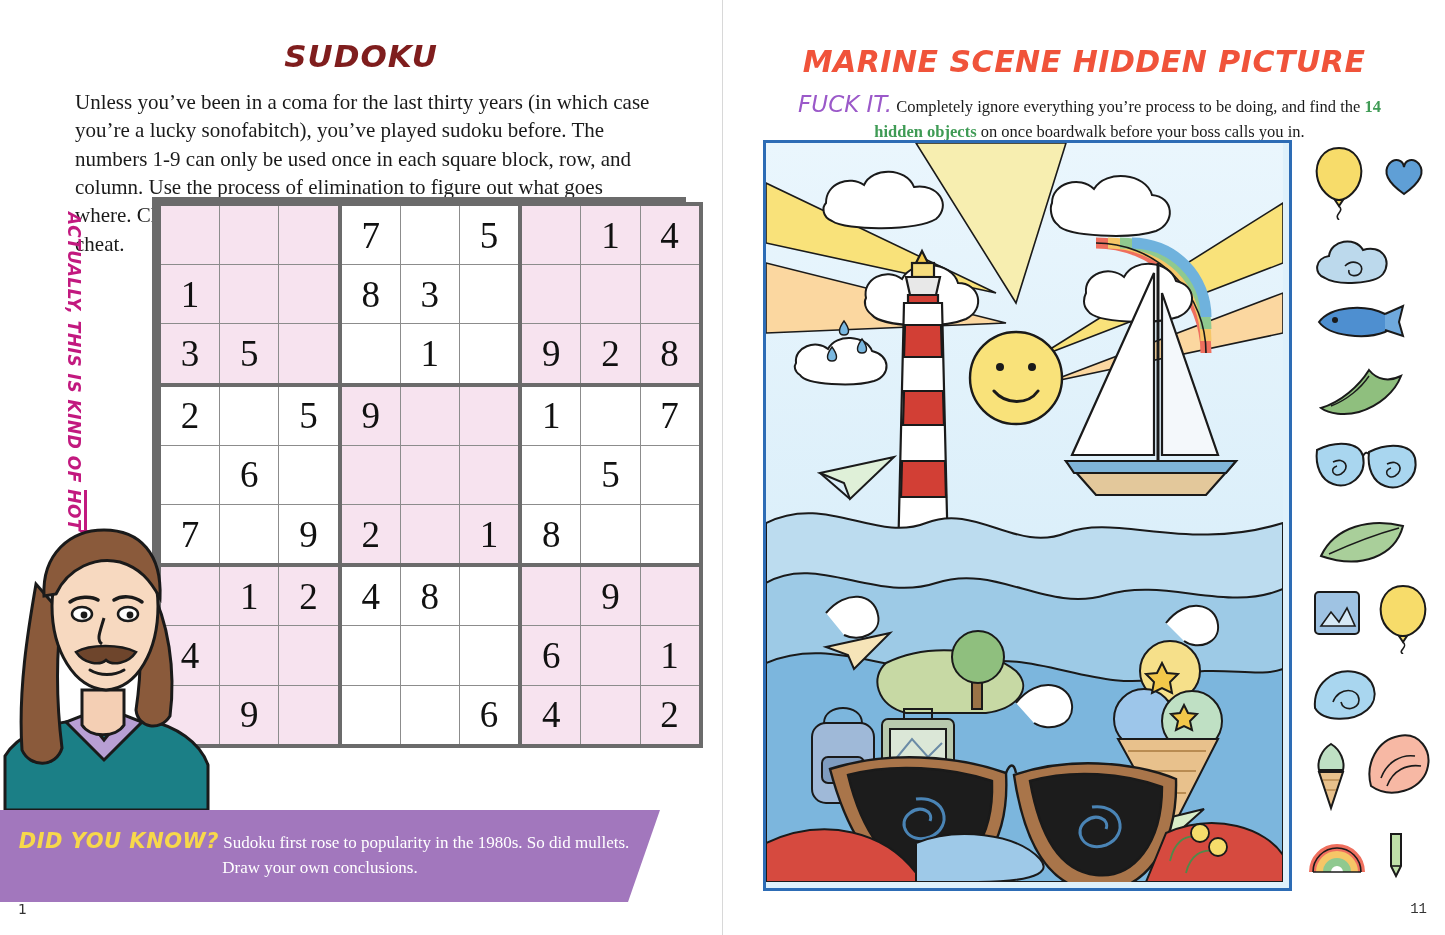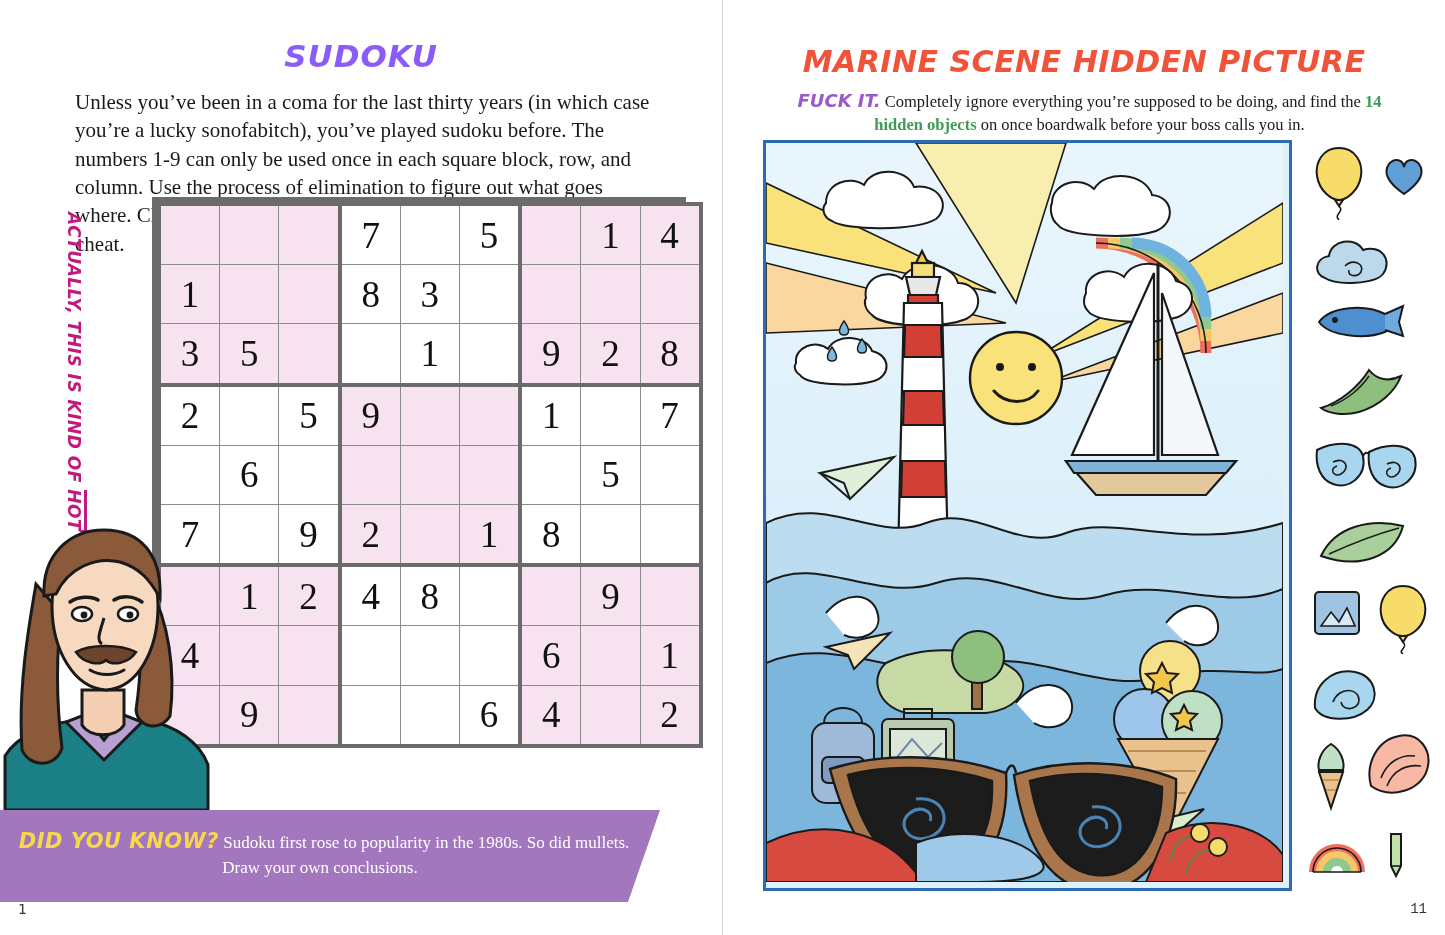--- a/index.html
+++ b/index.html
@@ -32,21 +32,21 @@
     position: absolute;
     top: 38px;
     left: 0;
     width: 722px;
     text-align: center;
     font-family: "DejaVu Sans", sans-serif;
     font-style: italic;
     font-weight: bold;
     font-size: 31px;
     letter-spacing: 1px;
-    color: #8b5cf6;
+    color: #7f1d1d;
   }
   .sudoku-intro {
     position: absolute;
     top: 88px;
     left: 75px;
     width: 575px;
     font-size: 21px;
     line-height: 1.35;
     color: #1a1a1a;
   }
@@ -190,22 +190,22 @@
     left: 52px;
     width: 630px;
     text-align: center;
     font-size: 16.5px;
     line-height: 1.4;
     color: #1a1a1a;
   }
   .fuckit {
     font-family: "DejaVu Sans", sans-serif;
     font-style: italic;
-    font-weight: bold;
-    font-size: 18px;
+    font-weight: normal;
+    font-size: 23px;
     color: #9b59c9;
   }
   .hl-green { color: #3f9b55; font-weight: bold; }
 
   .scene-frame {
     position: absolute;
     top: 140px;
     left: 40px;
     width: 523px;
     height: 745px;
@@ -385,21 +385,21 @@
     </div>
 
     <div class="folio folio-left">1</div>
   </div>
 
   <div class="page page-right">
 
     <div class="marine-title">MARINE SCENE HIDDEN PICTURE</div>
 
     <div class="marine-intro">
-      <span class="fuckit">FUCK IT.</span><span> Completely ignore everything you’re supposed to be doing, and find the </span><span class="hl-green">14 hidden objects</span><span> on once boardwalk before your boss calls you in.</span>
+      <span class="fuckit">FUCK IT.</span><span> Completely ignore everything you’re process to be doing, and find the </span><span class="hl-green">14 hidden objects</span><span> on once boardwalk before your boss calls you in.</span>
     </div>
 
     <div class="scene-frame">
       <svg width="517" height="739" viewBox="0 0 517 739">
         <defs>
           <linearGradient id="skyg" x1="0" y1="0" x2="0" y2="1">
             <stop offset="0%" stop-color="#eaf6fd"></stop>
             <stop offset="100%" stop-color="#cfe9f7"></stop>
           </linearGradient>
         </defs>

